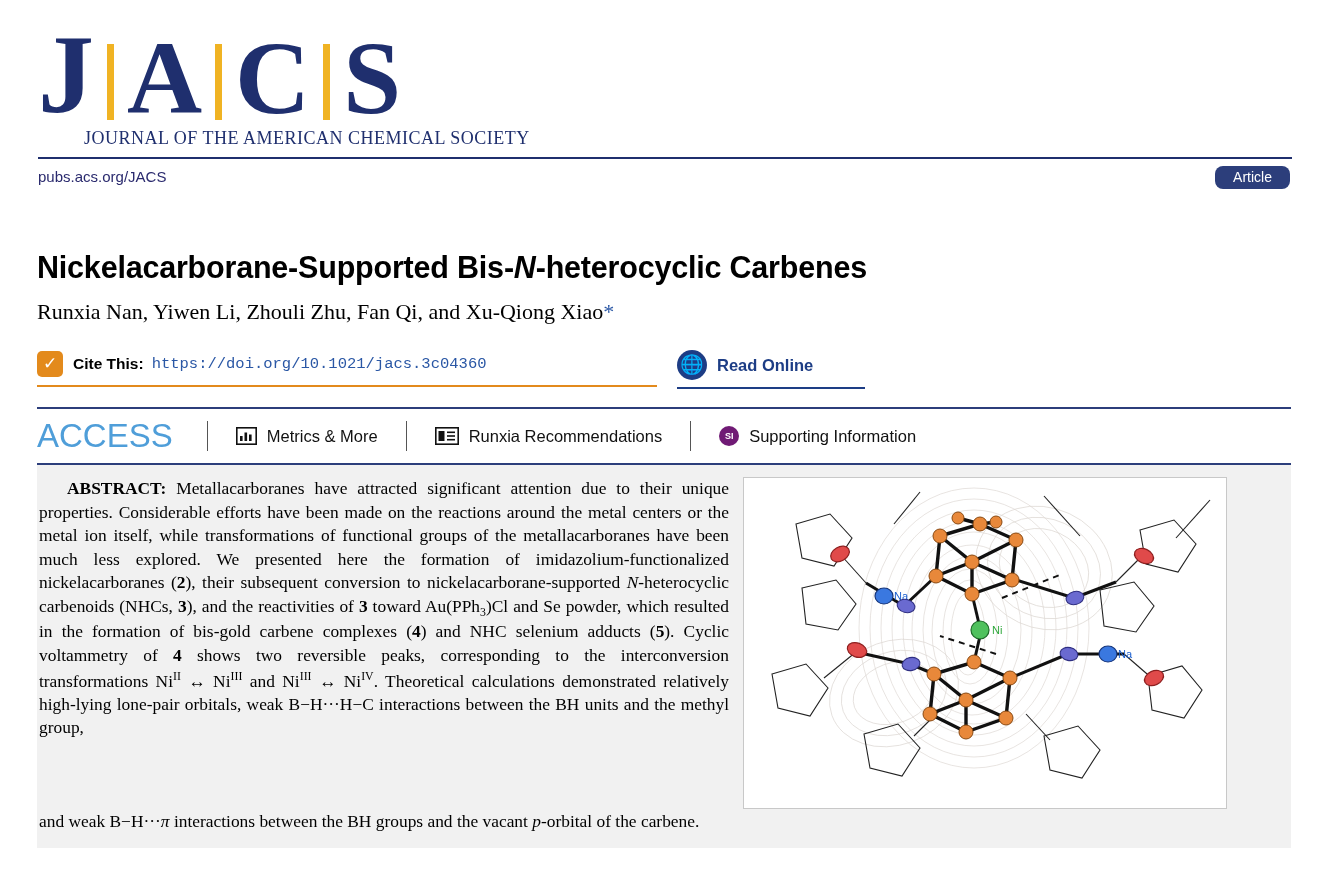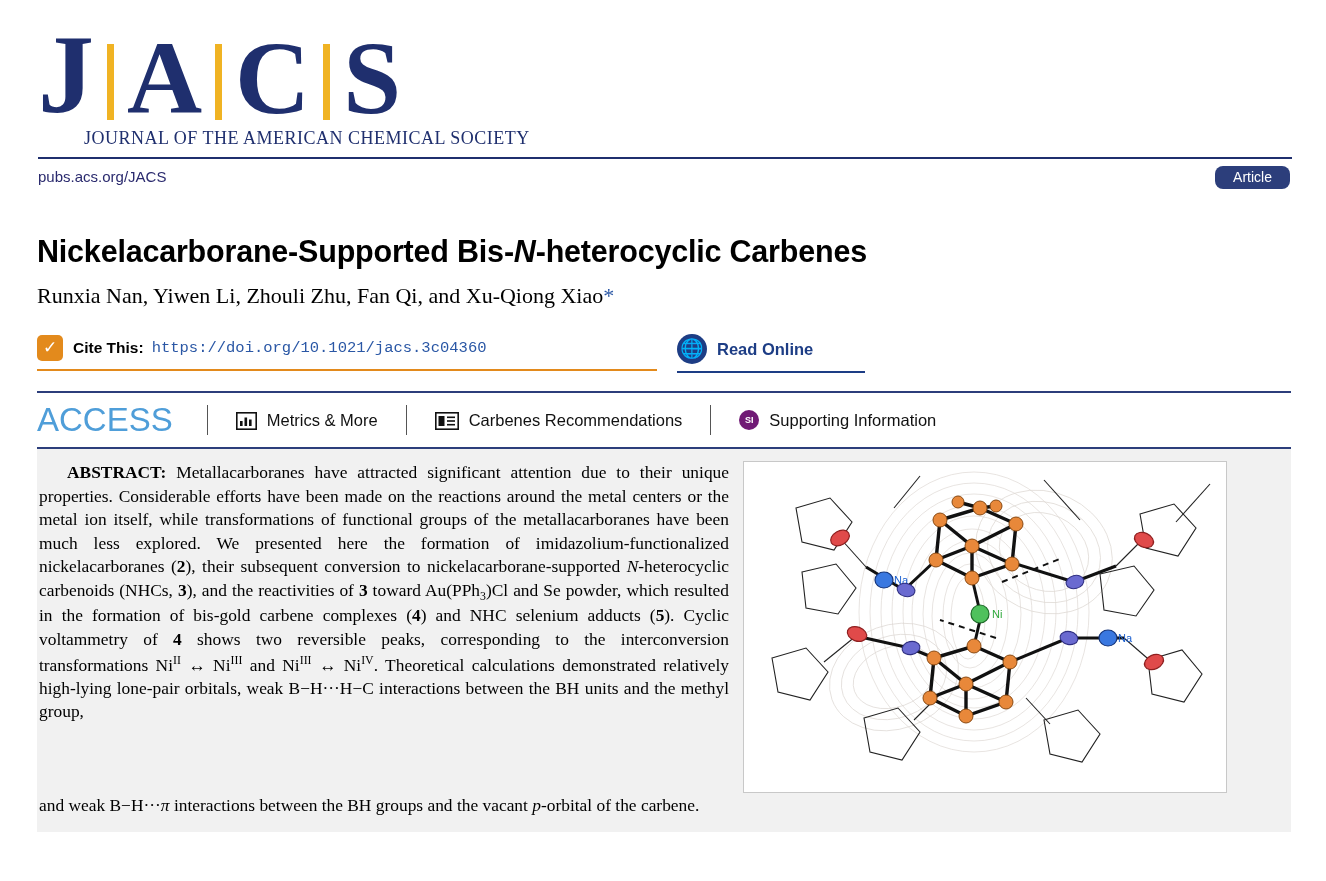--- a/index.html
+++ b/index.html
@@ -88,21 +88,21 @@
     padding: 4px 18px 5px 18px;
     line-height: 1;
     border-radius: 8px;
   }
 
   
   .title {
     font-family: "Liberation Sans", sans-serif;
     font-weight: bold;
     font-size: 30.5px;
-    margin-top: 40px;
+    margin-top: 56px;
     margin-left: 1px;
     color: #000;
     letter-spacing: -0.2px;
   }
   .authors {
     font-family: "Liberation Serif", serif;
     font-size: 22px;
     margin-top: 14px;
     margin-left: 1px;
   }
@@ -208,21 +208,21 @@
     margin-right: 6px;
   }
   .sep {
     width: 1px;
     height: 30px;
     background: #555;
     margin: 0 28px;
   }
   .access-item {
     display: flex;
-    align-items: flex-end;
+    align-items: center;
     font-family: "Liberation Sans", sans-serif;
     font-size: 16.5px;
     color: #111;
   }
   .access-item .ic {
     margin-right: 10px;
     display: inline-flex;
     align-items: center;
   }
   .si-circle {
@@ -357,21 +357,21 @@
     <span class="access-item">
       <span class="ic">
         <svg width="24" height="18" viewBox="0 0 24 18">
           <rect x="0.8" y="0.8" width="22.4" height="16.4" fill="none" stroke="#111" stroke-width="1.6"></rect>
           <rect x="3.5" y="4" width="6" height="10" fill="#111"></rect>
           <rect x="12" y="4.5" width="8" height="1.6" fill="#111"></rect>
           <rect x="12" y="8.2" width="8" height="1.6" fill="#111"></rect>
           <rect x="12" y="11.9" width="8" height="1.6" fill="#111"></rect>
         </svg>
       </span>
-      <span>Carbenes Recommendations</span>
+      <span>Runxia Recommendations</span>
     </span>
 
     <span class="sep"></span>
 
     <span class="access-item">
       <span class="ic">
           <span class="si-circle">SI</span>
         </span>
       <span>Supporting Information</span>
     </span>

